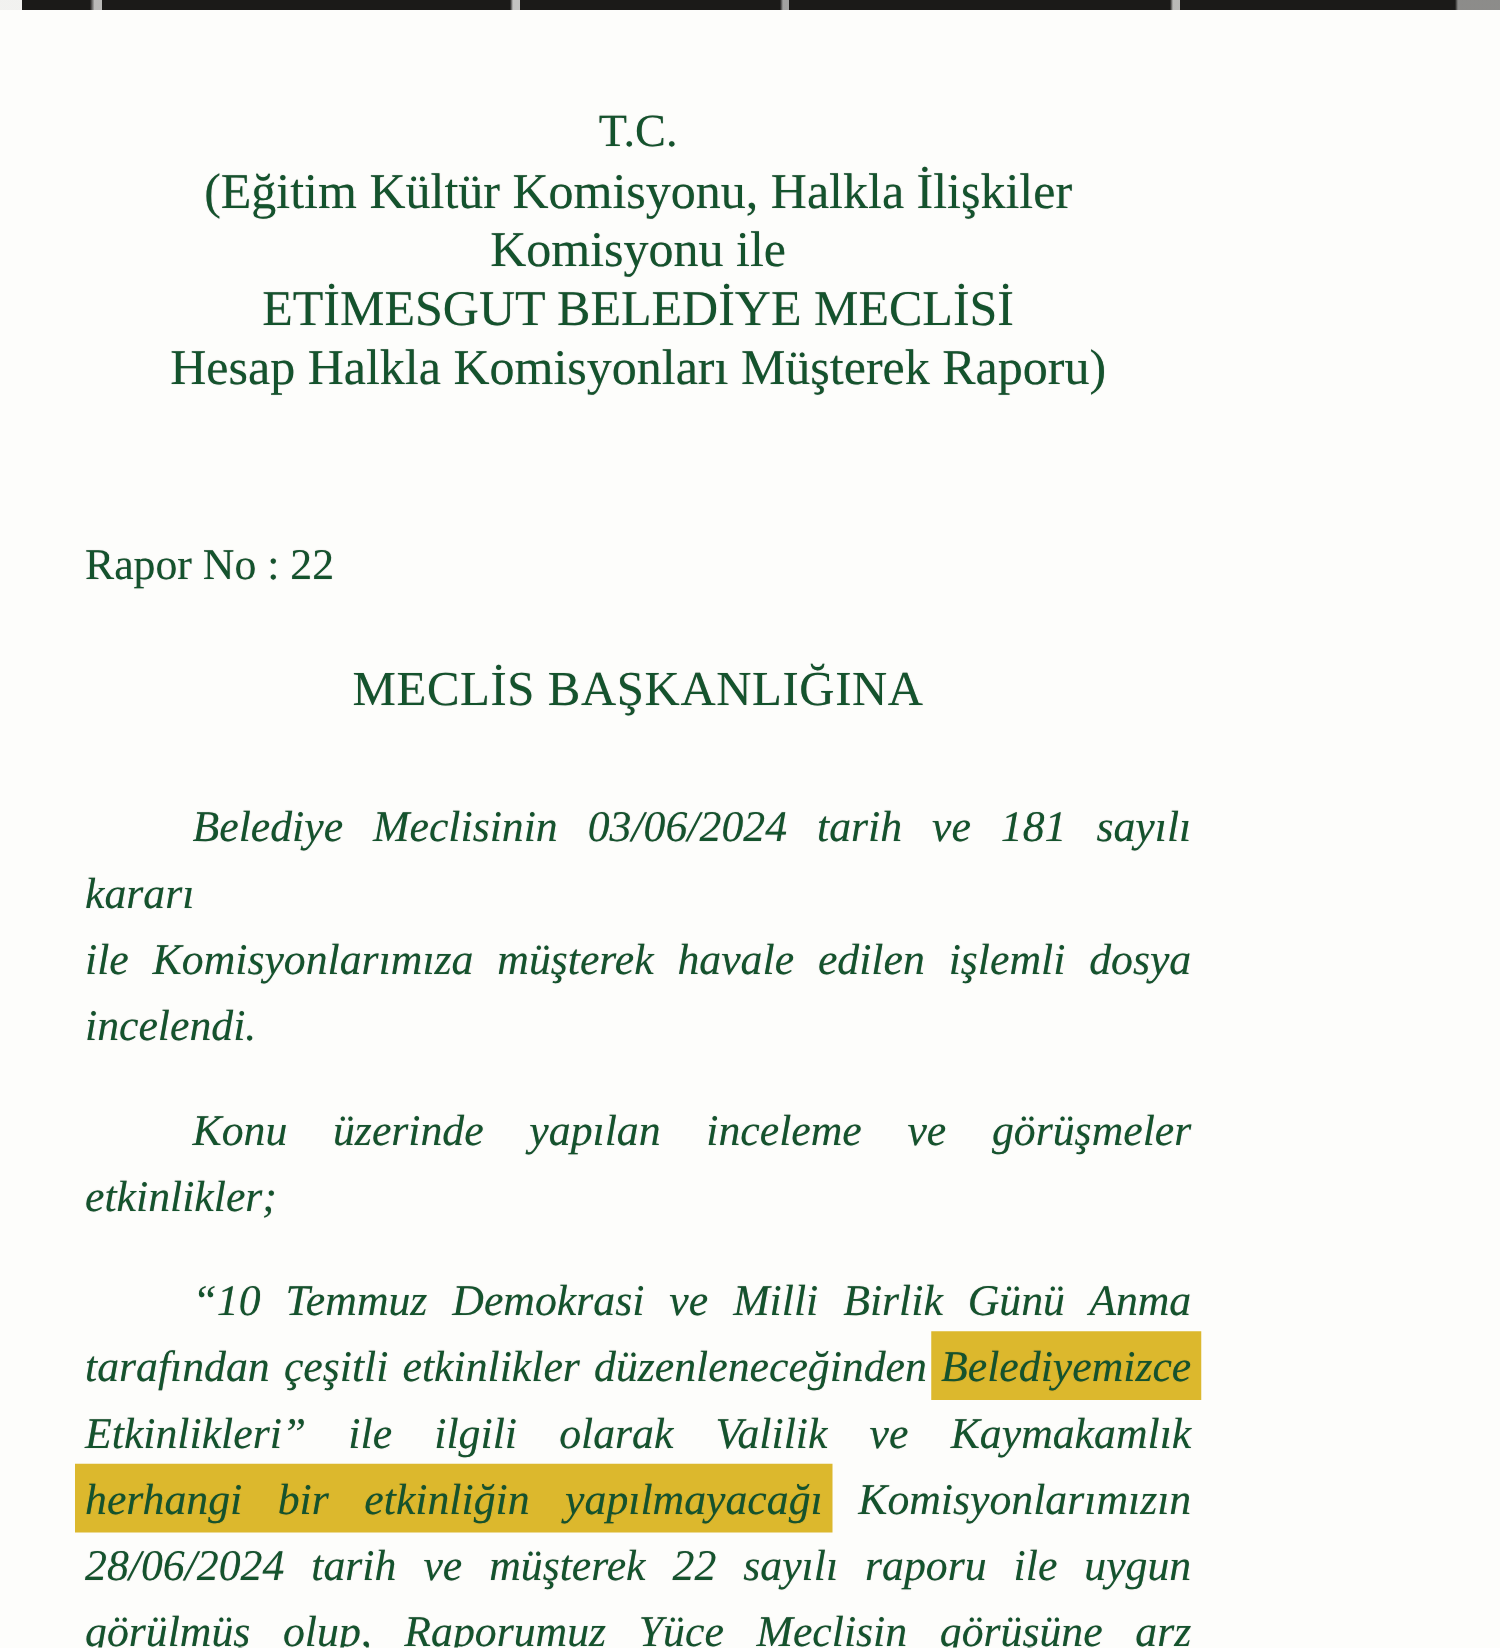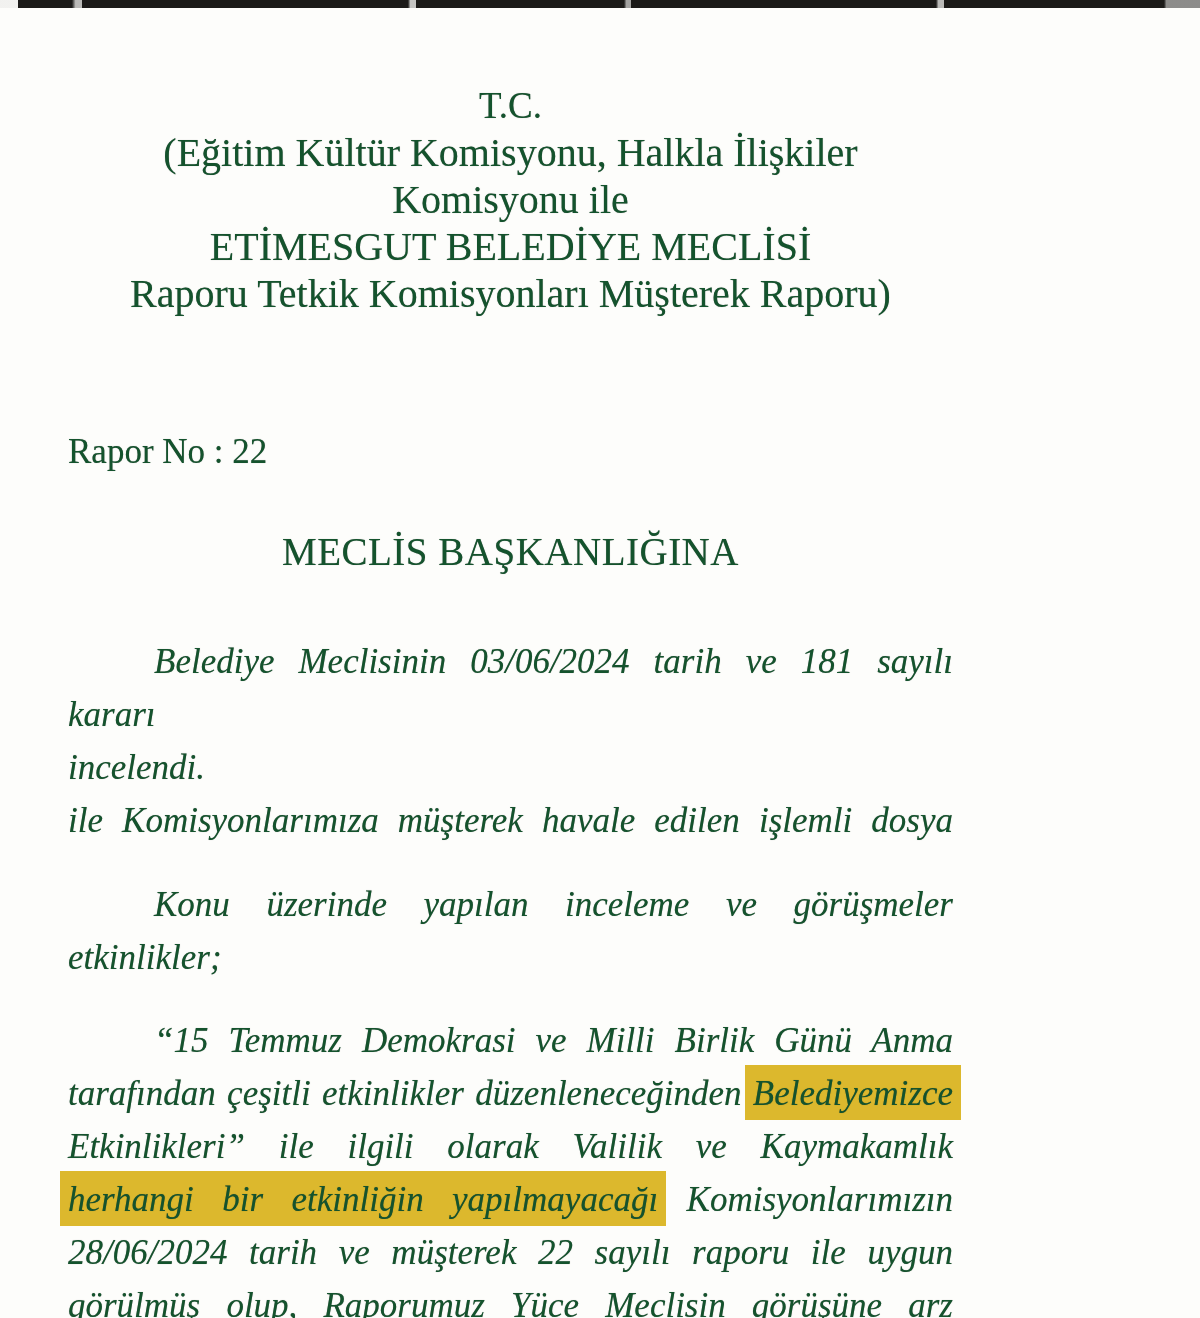--- a/index.html
+++ b/index.html
@@ -50,39 +50,39 @@
 <body>
 
 <div class="scan-bar"></div>
 
 <div class="doc">
 
   <div class="header">
     <div class="tc">T.C.</div>
     <div>(Eğitim Kültür Komisyonu, Halkla İlişkiler Komisyonu ile</div>
     <div>ETİMESGUT BELEDİYE MECLİSİ</div>
-    <div>Raporu Tetkik Komisyonları Müşterek Raporu)</div>
+    <div>Hesap Halkla Komisyonları Müşterek Raporu)</div>
   </div>
 
   <div class="report-no body-text">Rapor No : 22</div>
 
   <div class="salutation">MECLİS BAŞKANLIĞINA</div>
 
   <div class="body-text">
       <div class="para first">
         <div class="line just indent"><span>Belediye Meclisinin 03/06/2024 tarih ve 181 sayılı kararı</span></div>
+        <div class="line just"><span>ile Komisyonlarımıza müşterek havale edilen işlemli dosya</span></div>
         <div class="line last"><span>incelendi.</span></div>
-        <div class="line just"><span>ile Komisyonlarımıza müşterek havale edilen işlemli dosya</span></div>
       </div>
       <div class="para">
         <div class="line just indent"><span>Konu üzerinde yapılan inceleme ve görüşmeler</span></div>
         <div class="line last"><span>etkinlikler;</span></div>
       </div>
       <div class="para gap-small">
-        <div class="line just indent"><span>“15 Temmuz Demokrasi ve Milli Birlik Günü Anma</span></div>
+        <div class="line just indent"><span>“10 Temmuz Demokrasi ve Milli Birlik Günü Anma</span></div>
         <div class="line just"><span>tarafından çeşitli etkinlikler düzenleneceğinden </span><span class="hl">Belediyemizce</span></div>
         <div class="line just"><span>Etkinlikleri” ile ilgili olarak Valilik ve Kaymakamlık</span></div>
         <div class="line just"><span class="hl">herhangi bir etkinliğin yapılmayacağı</span><span> Komisyonlarımızın</span></div>
         <div class="line just"><span>28/06/2024 tarih ve müşterek 22 sayılı raporu ile uygun</span></div>
         <div class="line just"><span>görülmüş olup, Raporumuz Yüce Meclisin görüşüne arz</span></div>
         <div class="line last"><span>raporu.</span></div>
       </div>
     </div>
 
 </div>

